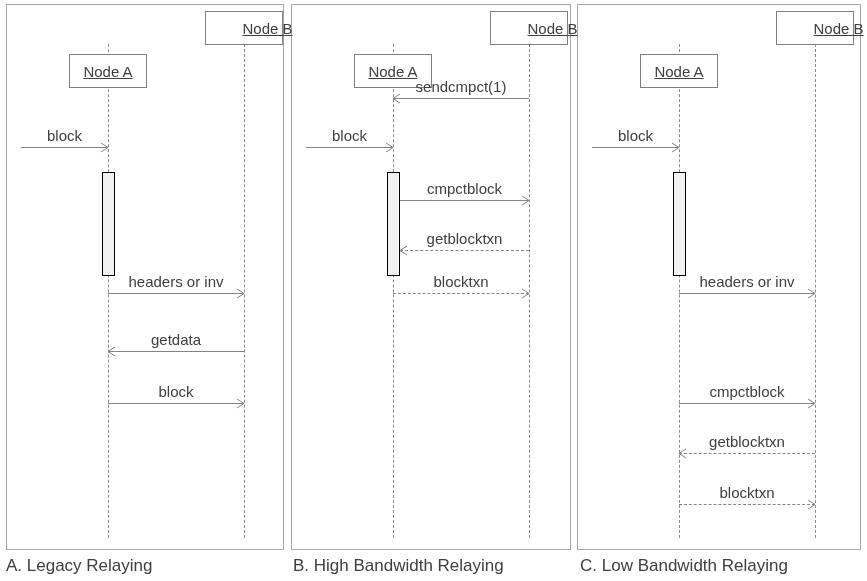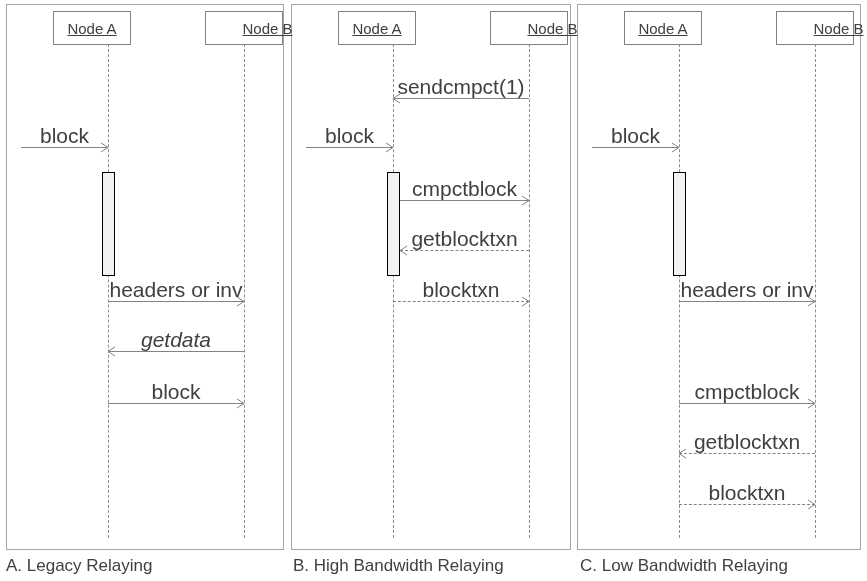--- a/index.html
+++ b/index.html
@@ -39,21 +39,21 @@
     justify-content: center;
     box-sizing: border-box;
     z-index: 3;
   }
   .actor span {
     font-size: 15px;
     color: #404040;
     text-decoration: underline;
     white-space: nowrap;
   }
-  .actor.pos-a { left: 46px; }
+  .actor.pos-a { left: 62px; margin-top: 43px; }
   .actor.pos-b { left: 198px; padding-left: 47px; }
 
   .lifeline {
     position: absolute;
     top: 39px;
     height: 494px;
     width: 0;
     border-left: 1px dashed #8c8c8c;
     z-index: 1;
   }
@@ -72,21 +72,21 @@
     z-index: 2;
   }
 
   .msg {
     position: absolute;
     z-index: 4;
   }
   .msg .lbl {
     height: 18px;
     line-height: 18px;
-    font-size: 21px;
+    font-size: 15px;
     color: #404040;
     text-align: center;
     white-space: nowrap;
   }
   .msg .line {
     position: relative;
     height: 0;
     margin-top: 2px;
   }
   .msg .line.solid  { border-top: 1px solid #838383; }
@@ -99,22 +99,22 @@
   }
   .head.right { right: -1px; }
   .head.left  { left: -1px; }
   .head svg { display: block; }
 
   
   .y1 { top: 73px; }
   .y2 { top: 122px; }
   .y3 { top: 175px; }
   .y4 { top: 225px; }
-  .y5 { top: 276px; }
-  .y6 { top: 326px; font-style: italic; }
+  .y5 { top: 268px; }
+  .y6 { top: 326px; }
   .y7 { top: 378px; }
   .y8 { top: 428px; }
   .y9 { top: 479px; }
 
   
   .span-ab  { left: 101px; width: 136px; }  
   .span-act { left: 108px; width: 129px; }  
   .span-ext { left: 14px;  width: 87px;  }  
 
   .caption {

